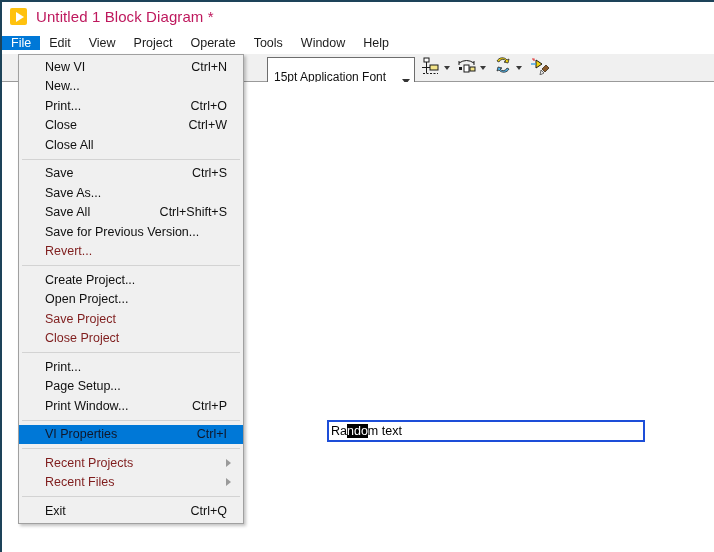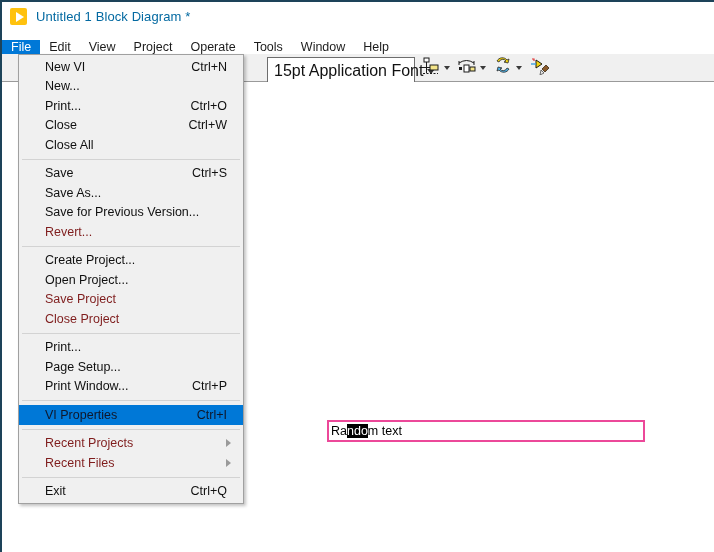--- a/index.html
+++ b/index.html
@@ -52,35 +52,35 @@
     flex: 0 0 auto;
   }
   #app-icon .tri {
     width: 0; height: 0;
     border-left: 8px solid #ffffff;
     border-top: 5px solid transparent;
     border-bottom: 5px solid transparent;
     margin-left: 2px;
   }
   #title-text {
-    font-size: 13px;
-    color: #0369a1;
+    font-size: 15px;
+    color: #be185d;
     letter-spacing: .1px;
     white-space: nowrap;
   }
 
   
   #menu-bar {
     position: absolute;
     left: 0; top: 29px;
     width: 712px;
     height: 23px;
     background: #ffffff;
     display: flex;
-    align-items: flex-end;
+    align-items: center;
     font-size: 12.5px;
   }
   .menubar-item {
     display: flex;
     align-items: center;
     padding: 0 9px;
     color: #1c1c1c;
     cursor: default;
     white-space: nowrap;
   }
@@ -102,23 +102,23 @@
   #font-combo {
     position: absolute;
     left: 265px;
     top: 3px;
     width: 148px;
     height: 28px;
     background: #ffffff;
     border: 1px solid #6d6d6d;
     box-sizing: border-box;
     display: flex;
-    align-items: center;
+    align-items: flex-end;
     padding: 0 4px 0 6px;
-    font-size: 16px;
+    font-size: 12px;
     color: #111111;
   }
   #font-combo .label { flex: 1 1 auto; white-space: nowrap; }
   .caret-down {
     width: 0; height: 0;
     border-left: 4px solid transparent;
     border-right: 4px solid transparent;
     border-top: 5px solid #333333;
     margin-left: 4px;
     flex: 0 0 auto;
@@ -154,21 +154,21 @@
   }
 
   
   #diagram-label {
     position: absolute;
     left: 325px;
     top: 338px;
     width: 318px;
     height: 22px;
     box-sizing: border-box;
-    border: 2px solid #ec4899;
+    border: 2px solid #1d4ed8;
     background: #ffffff;
     display: flex;
     align-items: center;
     padding-left: 2px;
     font-size: 12.5px;
     color: #000000;
     white-space: pre;
   }
   #diagram-label .sel {
     background: #000000;
@@ -359,20 +359,24 @@
 
     <div class="menu-row">
       <span class="m-label">Save</span>
       <span class="m-accel">Ctrl+S</span>
     </div>
     <div class="menu-row">
       <span class="m-label">Save As...</span>
       <span class="m-accel"></span>
     </div>
     <div class="menu-row">
+      <span class="m-label">Save All</span>
+      <span class="m-accel">Ctrl+Shift+S</span>
+    </div>
+    <div class="menu-row">
       <span class="m-label">Save for Previous Version...</span>
       <span class="m-accel"></span>
     </div>
     <div class="menu-row disabled">
       <span class="m-label">Revert...</span>
       <span class="m-accel"></span>
     </div>
 
     <div class="menu-sep"></div>
 

